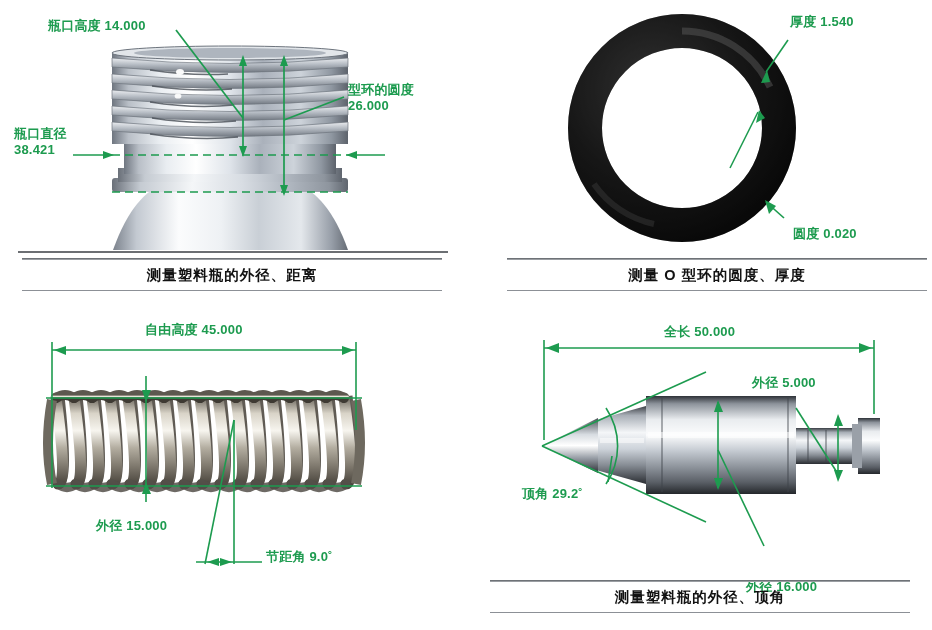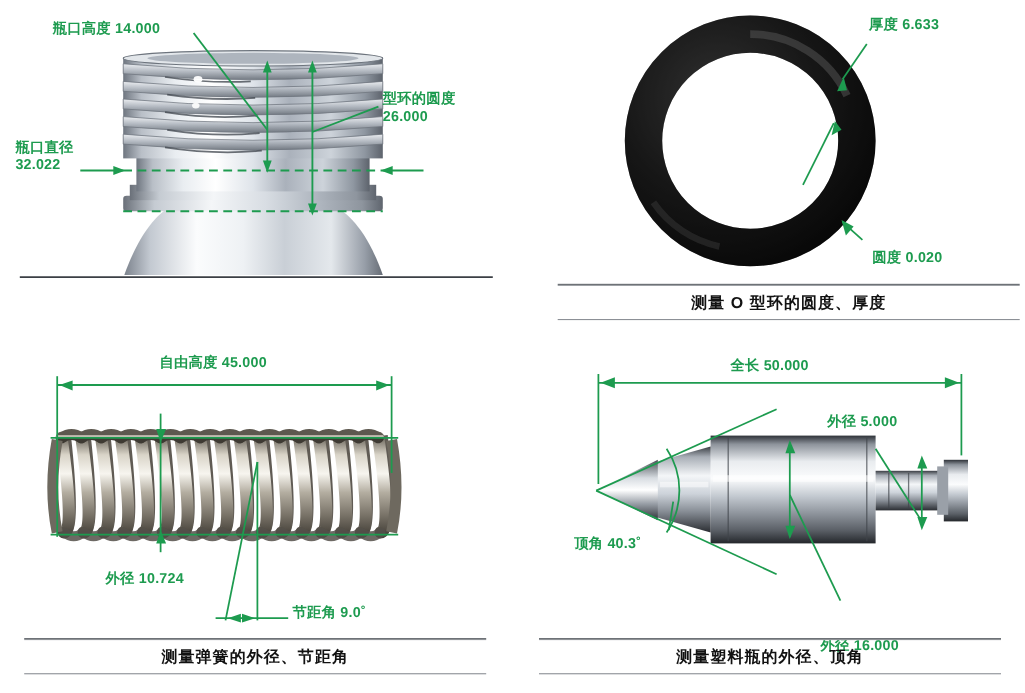--- a/index.html
+++ b/index.html
@@ -132,23 +132,28 @@
 
     <div class="lbl" style="left:48px;top:18px;">瓶口高度 14.000</div>
 
     <div class="lbl two" style="left:348px;top:82px;">
       <span>型环的圆度</span><br>
       <span>26.000</span>
     </div>
 
     <div class="lbl two" style="left:14px;top:126px;">
       <span>瓶口直径</span><br>
-      <span>32.022</span>
+      <span>38.421</span>
     </div>
 
+    <div class="caption" style="left:22px;top:258px;width:420px;">
+      <div class="cap-rule"></div>
+      <div class="cap-text">测量塑料瓶的外径、距离</div>
+      <div class="cap-rule thin"></div>
+    </div>
   </div>
 
   <div class="panel" style="left:466px;top:0;width:466px;height:300px;">
 
     <svg class="fig" width="466" height="262" viewBox="0 0 466 262">
       <defs>
         <radialGradient id="ringShade" cx="0.35" cy="0.3" r="0.85">
           <stop offset="0%" stop-color="#4b4b4b"></stop>
           <stop offset="55%" stop-color="#232323"></stop>
           <stop offset="100%" stop-color="#0c0c0c"></stop>
@@ -166,21 +171,21 @@
         <path d="M264 168 L 292 112"></path>
         <path d="M318 218 L 300 202"></path>
       </g>
       <g fill="#1d9b4f">
         <polygon points="301,70 295,83 304,82"></polygon>
         <polygon points="293,110 290,123 299,118"></polygon>
         <polygon points="299,200 303,214 310,206"></polygon>
       </g>
     </svg>
 
-    <div class="lbl" style="left:324px;top:14px;">厚度 6.633</div>
+    <div class="lbl" style="left:324px;top:14px;">厚度 1.540</div>
 
     <div class="lbl" style="left:327px;top:226px;">圆度 0.020</div>
 
     <div class="caption" style="left:41px;top:258px;width:420px;">
       <div class="cap-rule"></div>
       <div class="cap-text">测量 O 型环的圆度、厚度</div>
       <div class="cap-rule thin"></div>
     </div>
   </div>
 
@@ -314,29 +319,24 @@
         <polygon points="354,40 342,36 342,45"></polygon>
         <polygon points="146,92 142,80 151,80"></polygon>
         <polygon points="146,172 142,184 151,184"></polygon>
         <polygon points="207,252 219,248 219,256"></polygon>
         <polygon points="232,252 220,248 220,256"></polygon>
       </g>
     </svg>
 
     <div class="lbl" style="left:145px;top:12px;">自由高度 45.000</div>
 
-    <div class="lbl" style="left:96px;top:208px;">外径 10.724</div>
+    <div class="lbl" style="left:96px;top:208px;">外径 15.000</div>
 
     <div class="lbl" style="left:266px;top:239px;">节距角 9.0˚</div>
 
-    <div class="caption" style="left:22px;top:270px;width:420px;">
-      <div class="cap-rule"></div>
-      <div class="cap-text">测量弹簧的外径、节距角</div>
-      <div class="cap-rule thin"></div>
-    </div>
   </div>
 
   <div class="panel" style="left:466px;top:310px;width:466px;height:320px;">
 
     <svg class="fig" width="466" height="280" viewBox="0 0 466 280">
       <defs>
         <linearGradient id="steelG" x1="0" y1="0" x2="0" y2="1">
           <stop offset="0%" stop-color="#2e3238"></stop>
           <stop offset="8%" stop-color="#8d939b"></stop>
           <stop offset="24%" stop-color="#e9ecef"></stop>
@@ -412,21 +412,21 @@
         <polygon points="252,180 248,168 257,168"></polygon>
         <polygon points="372,104 368,116 377,116"></polygon>
         <polygon points="372,172 368,160 377,160"></polygon>
       </g>
     </svg>
 
     <div class="lbl" style="left:198px;top:14px;">全长 50.000</div>
 
     <div class="lbl" style="left:286px;top:65px;">外径 5.000</div>
 
-    <div class="lbl" style="left:56px;top:176px;">顶角 40.3˚</div>
+    <div class="lbl" style="left:56px;top:176px;">顶角 29.2˚</div>
 
     <div class="lbl" style="left:280px;top:226px;margin-top:43px;">外径 16.000</div>
 
     <div class="caption" style="left:24px;top:270px;width:420px;">
       <div class="cap-rule"></div>
       <div class="cap-text">测量塑料瓶的外径、顶角</div>
       <div class="cap-rule thin"></div>
     </div>
   </div>
 

